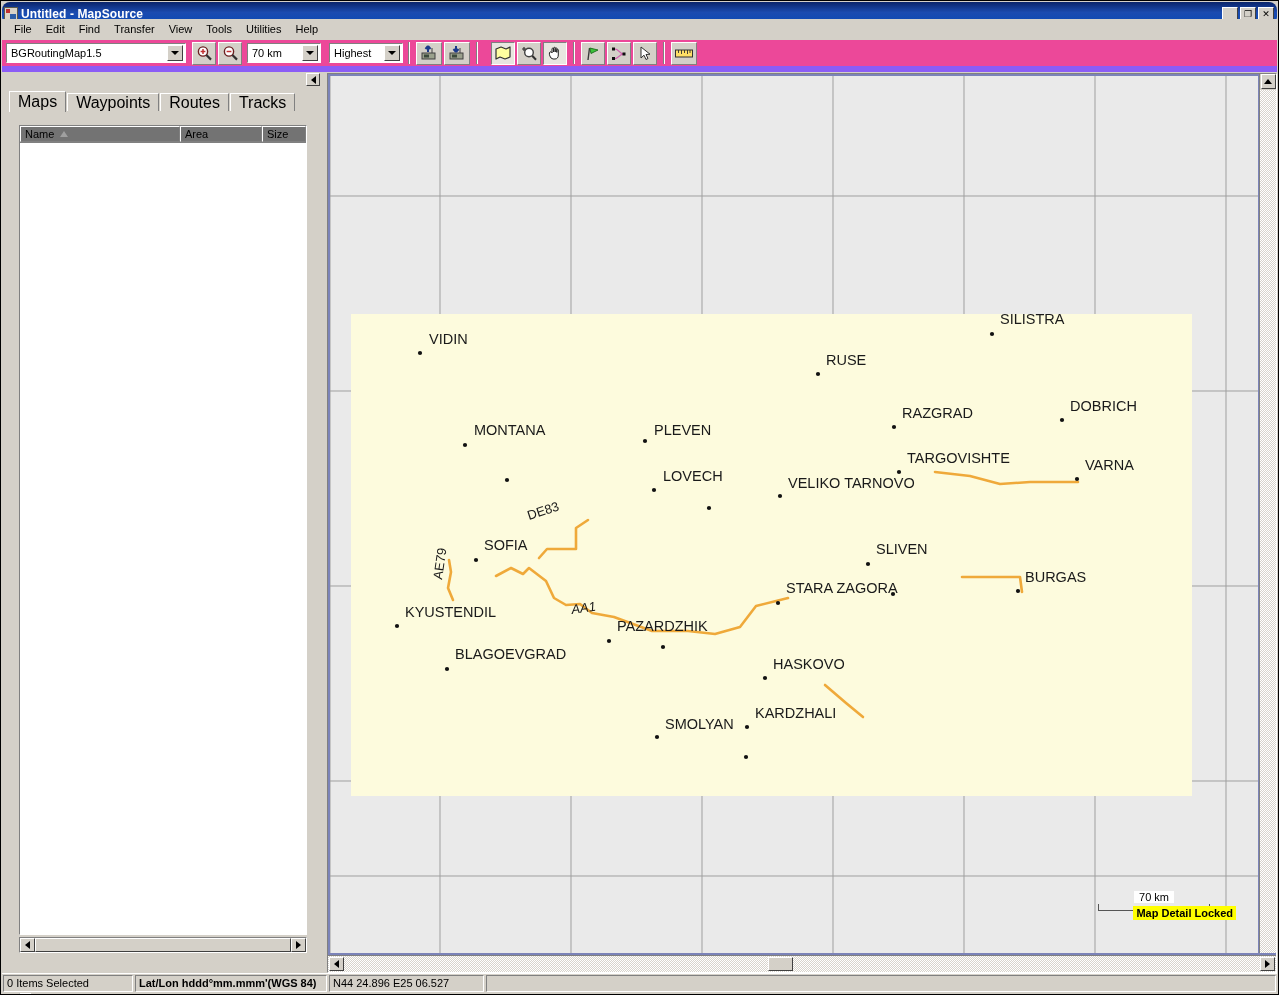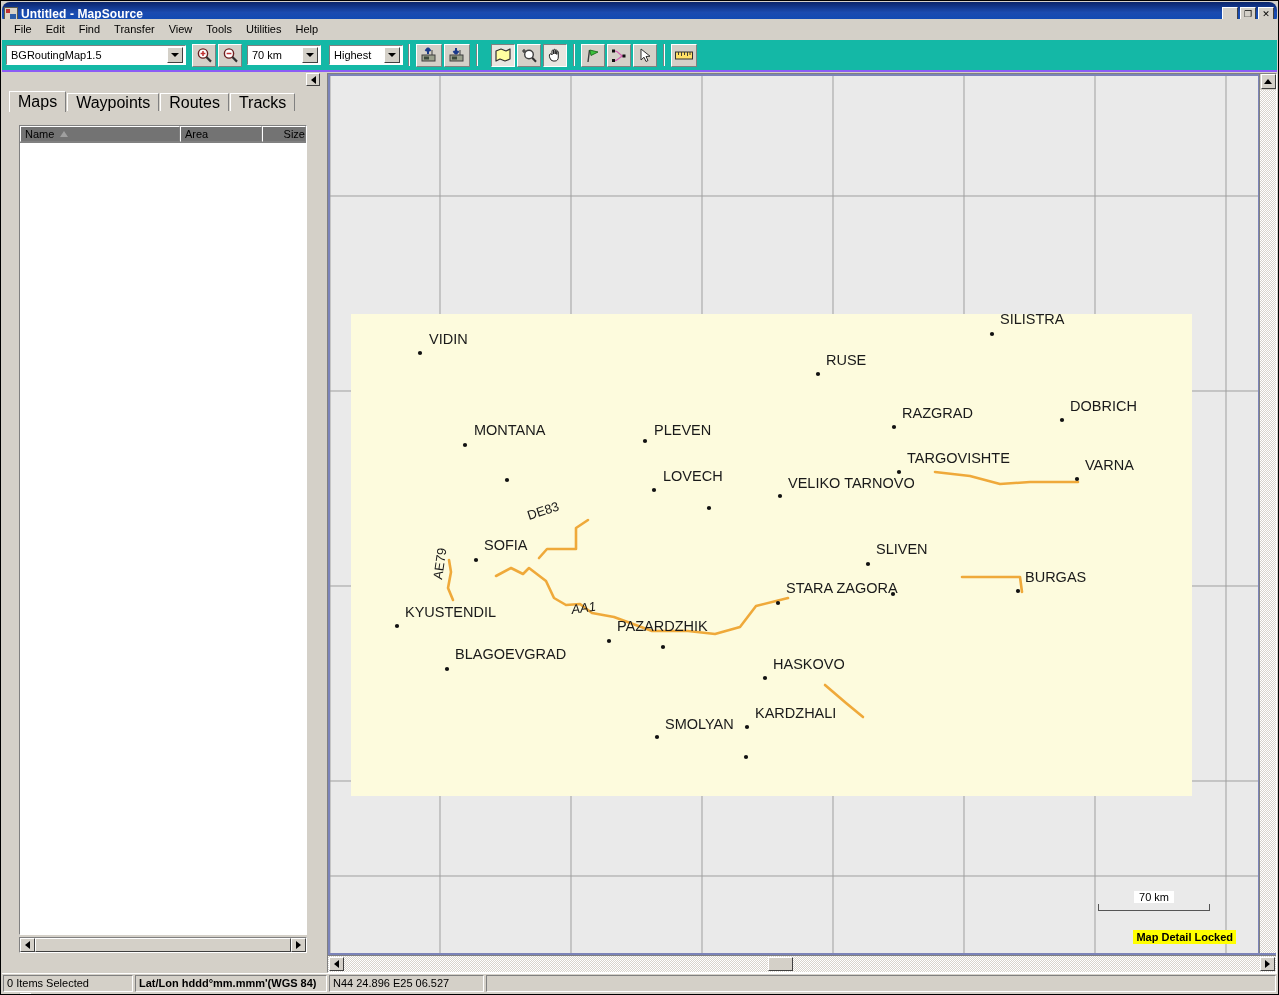--- a/index.html
+++ b/index.html
@@ -75,23 +75,23 @@
   }
   #menubar .menu-item {
     padding: 2px 7px; font-size: 11px; color: #000; cursor: default;
     white-space: nowrap;
   }
 
   
   #toolbar {
     position: absolute; left: 1px; top: 39px;
     width: 1275px; height: 32px;
-    background: #14b8a6;
+    background: #ec4899;
     display: flex; align-items: center;
-    border-bottom: 2px solid #8b5cf6;
+    border-bottom: 6px solid #8b5cf6;
     box-sizing: border-box;
   }
   .tb-sep {
     width: 2px; height: 22px; margin: 0 5px;
     border-left: 1px solid #808080; border-right: 1px solid #fff;
     box-sizing: border-box;
   }
   .combo {
     height: 20px; background: #fff;
     border: 1px solid; border-color: #808080 #ffffff #ffffff #808080;
@@ -297,21 +297,21 @@
   #scalebar .sb-label {
     font-size: 11px; color: #000; background: #fff;
     display: inline-block; padding: 0 5px;
   }
   #scalebar .sb-line {
     margin-top: 1px; height: 6px;
     border-left: 1px solid #555; border-right: 1px solid #555;
     border-bottom: 1px solid #555;
   }
   #maplocked {
-    position: absolute; right: 22px; bottom: 9px;
+    position: absolute; right: 22px; bottom: 33px;
     background: #ffff00; color: #000;
     font-size: 11px; font-weight: bold;
     padding: 1px 3px;
     white-space: nowrap;
   }
 
   
   #statusbar {
     position: absolute; left: 1px; bottom: 1px;
     width: 1275px; height: 20px;
@@ -488,21 +488,21 @@
 
     <div id="listbox">
       <div id="listhdr">
         <div class="lcol" style="width:160px;">
           <span>Name</span>
           <span class="sortmark"></span>
         </div>
         <div class="lcol" style="width:82px;">
           <span>Area</span>
         </div>
-        <div class="lcol" style="flex:1;justify-content:flex-end;">
+        <div class="lcol" style="flex:1;">
           <span>Size</span>
         </div>
       </div>
       <div></div>
     </div>
 
     <div id="lp-hscroll">
       <div class="sb-btn">
           <span class="tri-left"></span>
         </div>

